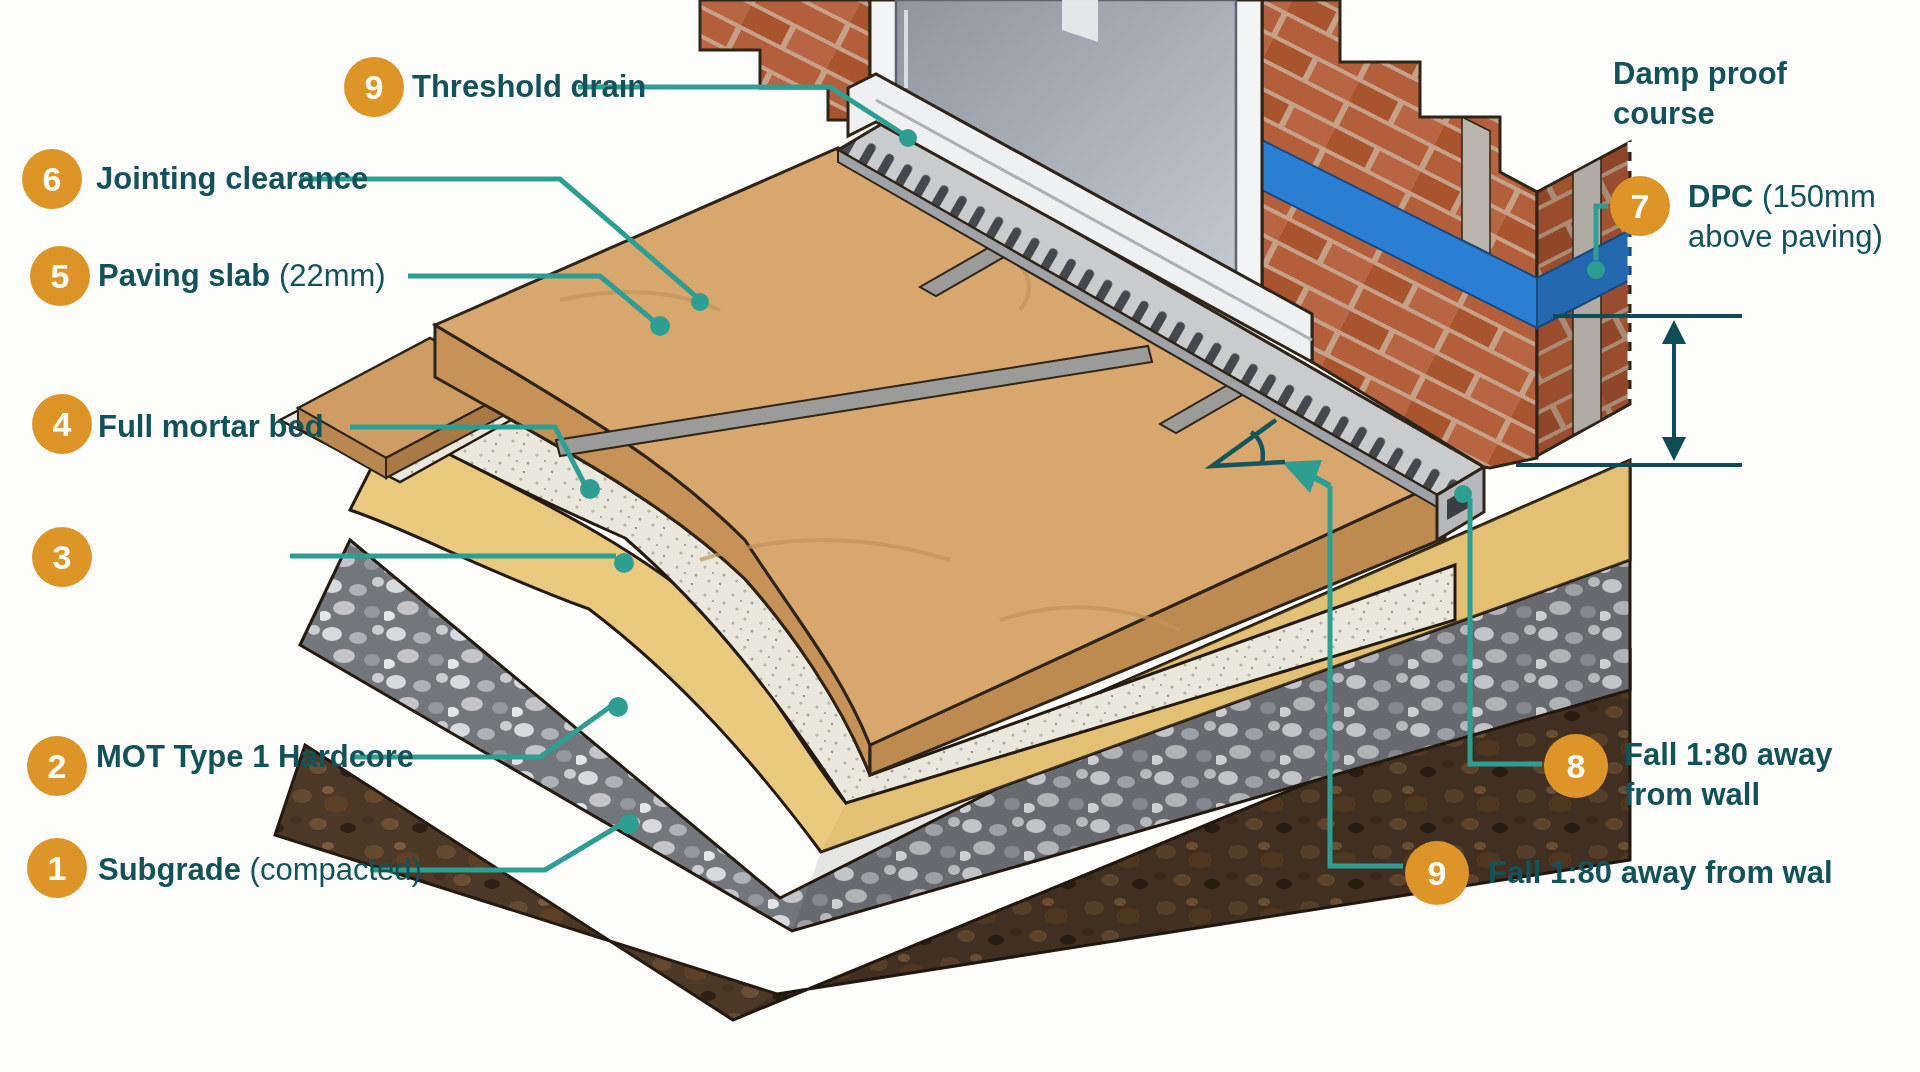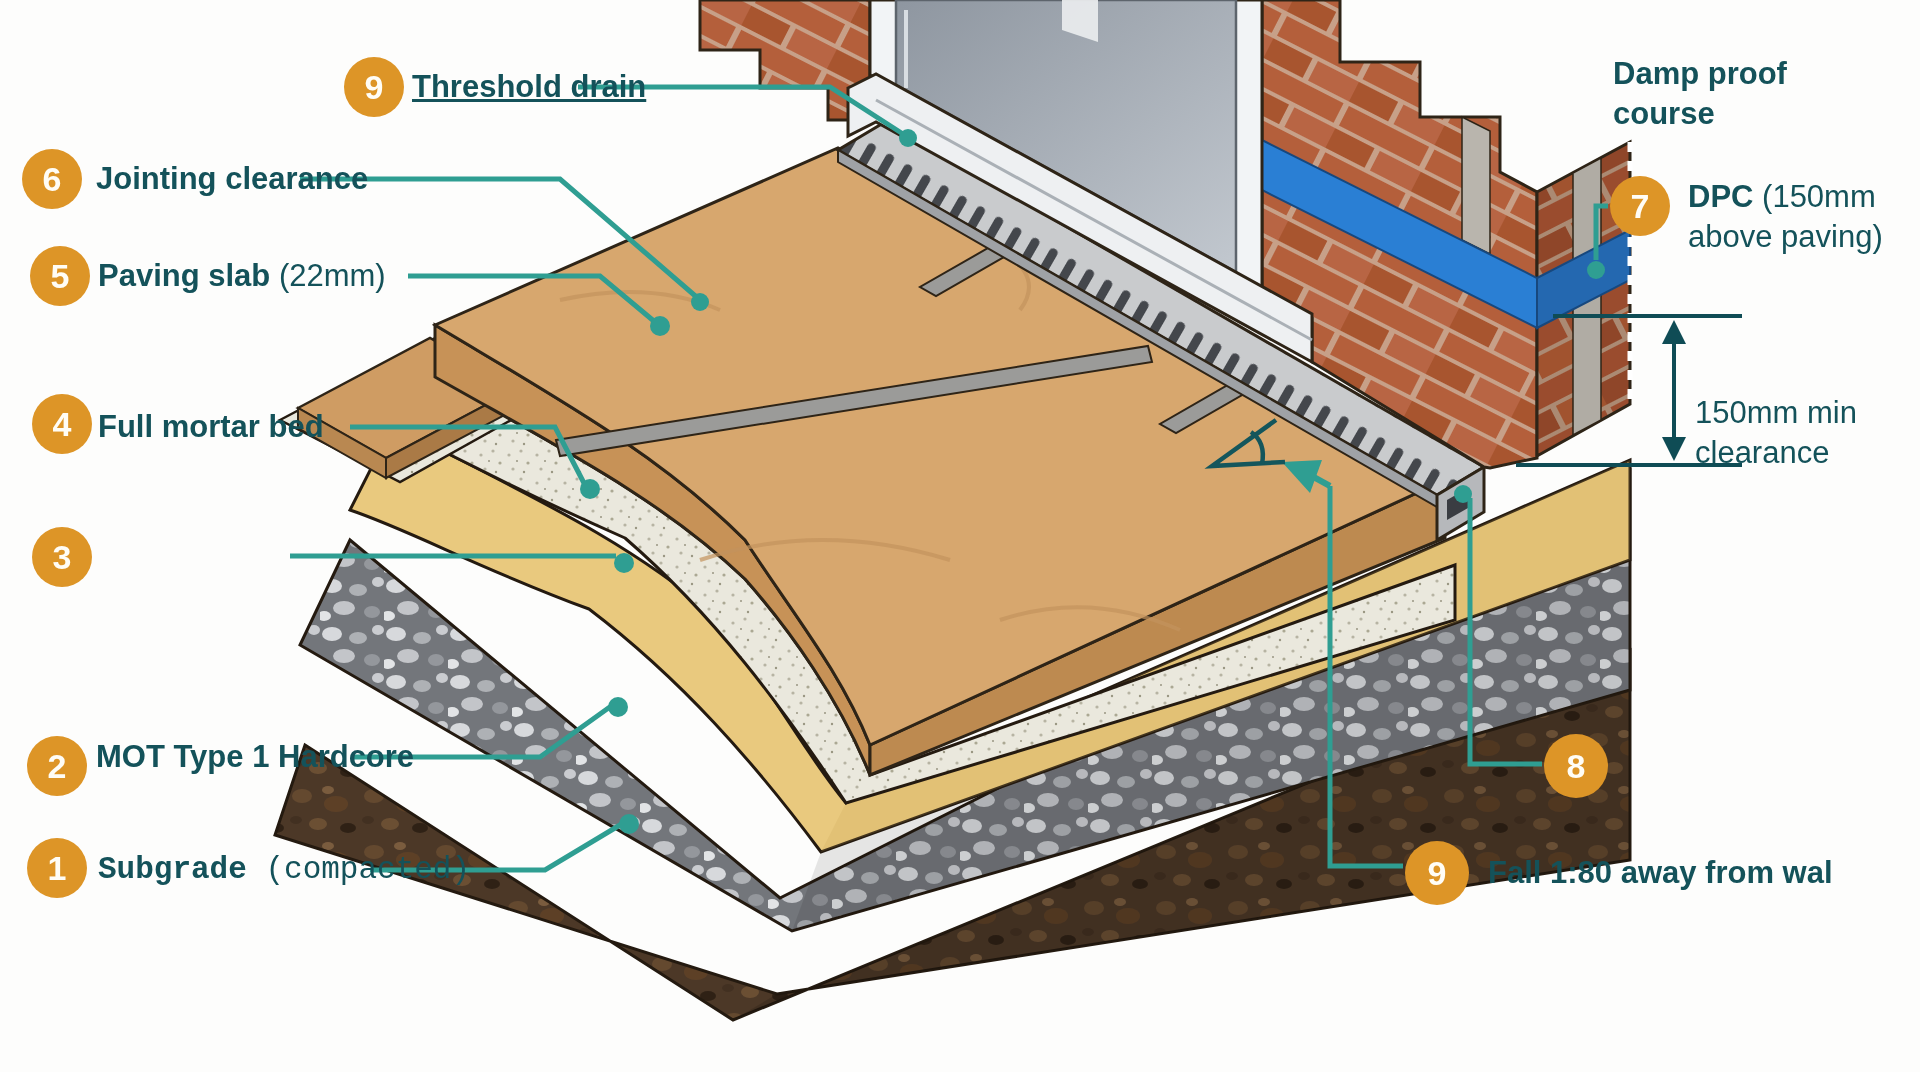--- a/index.html
+++ b/index.html
@@ -193,57 +193,57 @@
   <g stroke="#0f4c55" stroke-width="4" fill="#0f4c55">
     <line x1="1553" y1="316" x2="1742" y2="316"></line>
     <line x1="1516" y1="465" x2="1742" y2="465"></line>
     <line x1="1674" y1="336" x2="1674" y2="446"></line>
     <polygon points="1674,320 1662,344 1686,344" stroke="none"></polygon>
     <polygon points="1674,461 1662,437 1686,437" stroke="none"></polygon>
   </g>
 </svg>
 
 <div class="badge" style="left:344px;top:57px;">9</div>
-<div class="lbl b" style="left:412px;top:67px;text-decoration:underline;">Threshold drain</div>
+<div class="lbl b" style="left:412px;top:67px;">Threshold drain</div>
 
 <div class="badge" style="left:22px;top:149px;">6</div>
 <div class="lbl b" style="left:96px;top:159px;">Jointing clearance</div>
 
 <div class="badge" style="left:30px;top:246px;">5</div>
 <div class="lbl" style="left:98px;top:256px;"><span class="b">Paving slab</span><span class="r"> (22mm)</span></div>
 
 <div class="badge" style="left:32px;top:394px;">4</div>
 <div class="lbl" style="left:98px;top:407px;text-align:right;">
   <div><span class="b">Full mortar bed</span></div>
 </div>
 
 <div class="badge" style="left:32px;top:527px;">3</div>
 
 <div class="badge" style="left:27px;top:736px;">2</div>
 <div class="lbl" style="left:96px;top:737px;text-align:center;">
   <div><span class="b">MOT Type 1 Hardcore</span></div>
 </div>
 
 <div class="badge" style="left:27px;top:838px;">1</div>
-<div class="lbl" style="left:98px;top:850px;font-family:Liberation Mono, monospace;"><span class="b">Subgrade</span><span class="r"> (compacted)</span></div>
+<div class="lbl" style="left:98px;top:850px;"><span class="b">Subgrade</span><span class="r"> (compacted)</span></div>
 
 <div class="lbl b" style="left:1613px;top:54px;">
   <div>Damp proof</div>
   <div>course</div>
 </div>
 
 <div class="badge" style="left:1610px;top:176px;">7</div>
 <div class="lbl" style="left:1688px;top:177px;">
   <div><span class="b">DPC</span><span class="r"> (150mm</span></div>
   <div><span class="r">above paving)</span></div>
 </div>
 
-<div class="lbl r" style="left:1695px;top:355px;">
-  <div>150mm min</div>
-  <div>clearance</div>
-</div>
 
 <div class="badge" style="left:1544px;top:734px;width:64px;height:64px;">8</div>
+<div class="lbl b" style="left:1624px;top:735px;">
+  <div>Fall 1:80 away</div>
+  <div>from wall</div>
+</div>
 
 <div class="badge" style="left:1405px;top:841px;width:64px;height:64px;">9</div>
 <div class="lbl b" style="left:1488px;top:853px;">Fall 1:80 away from wal</div>
 
 </div>
 
 </body></html>

